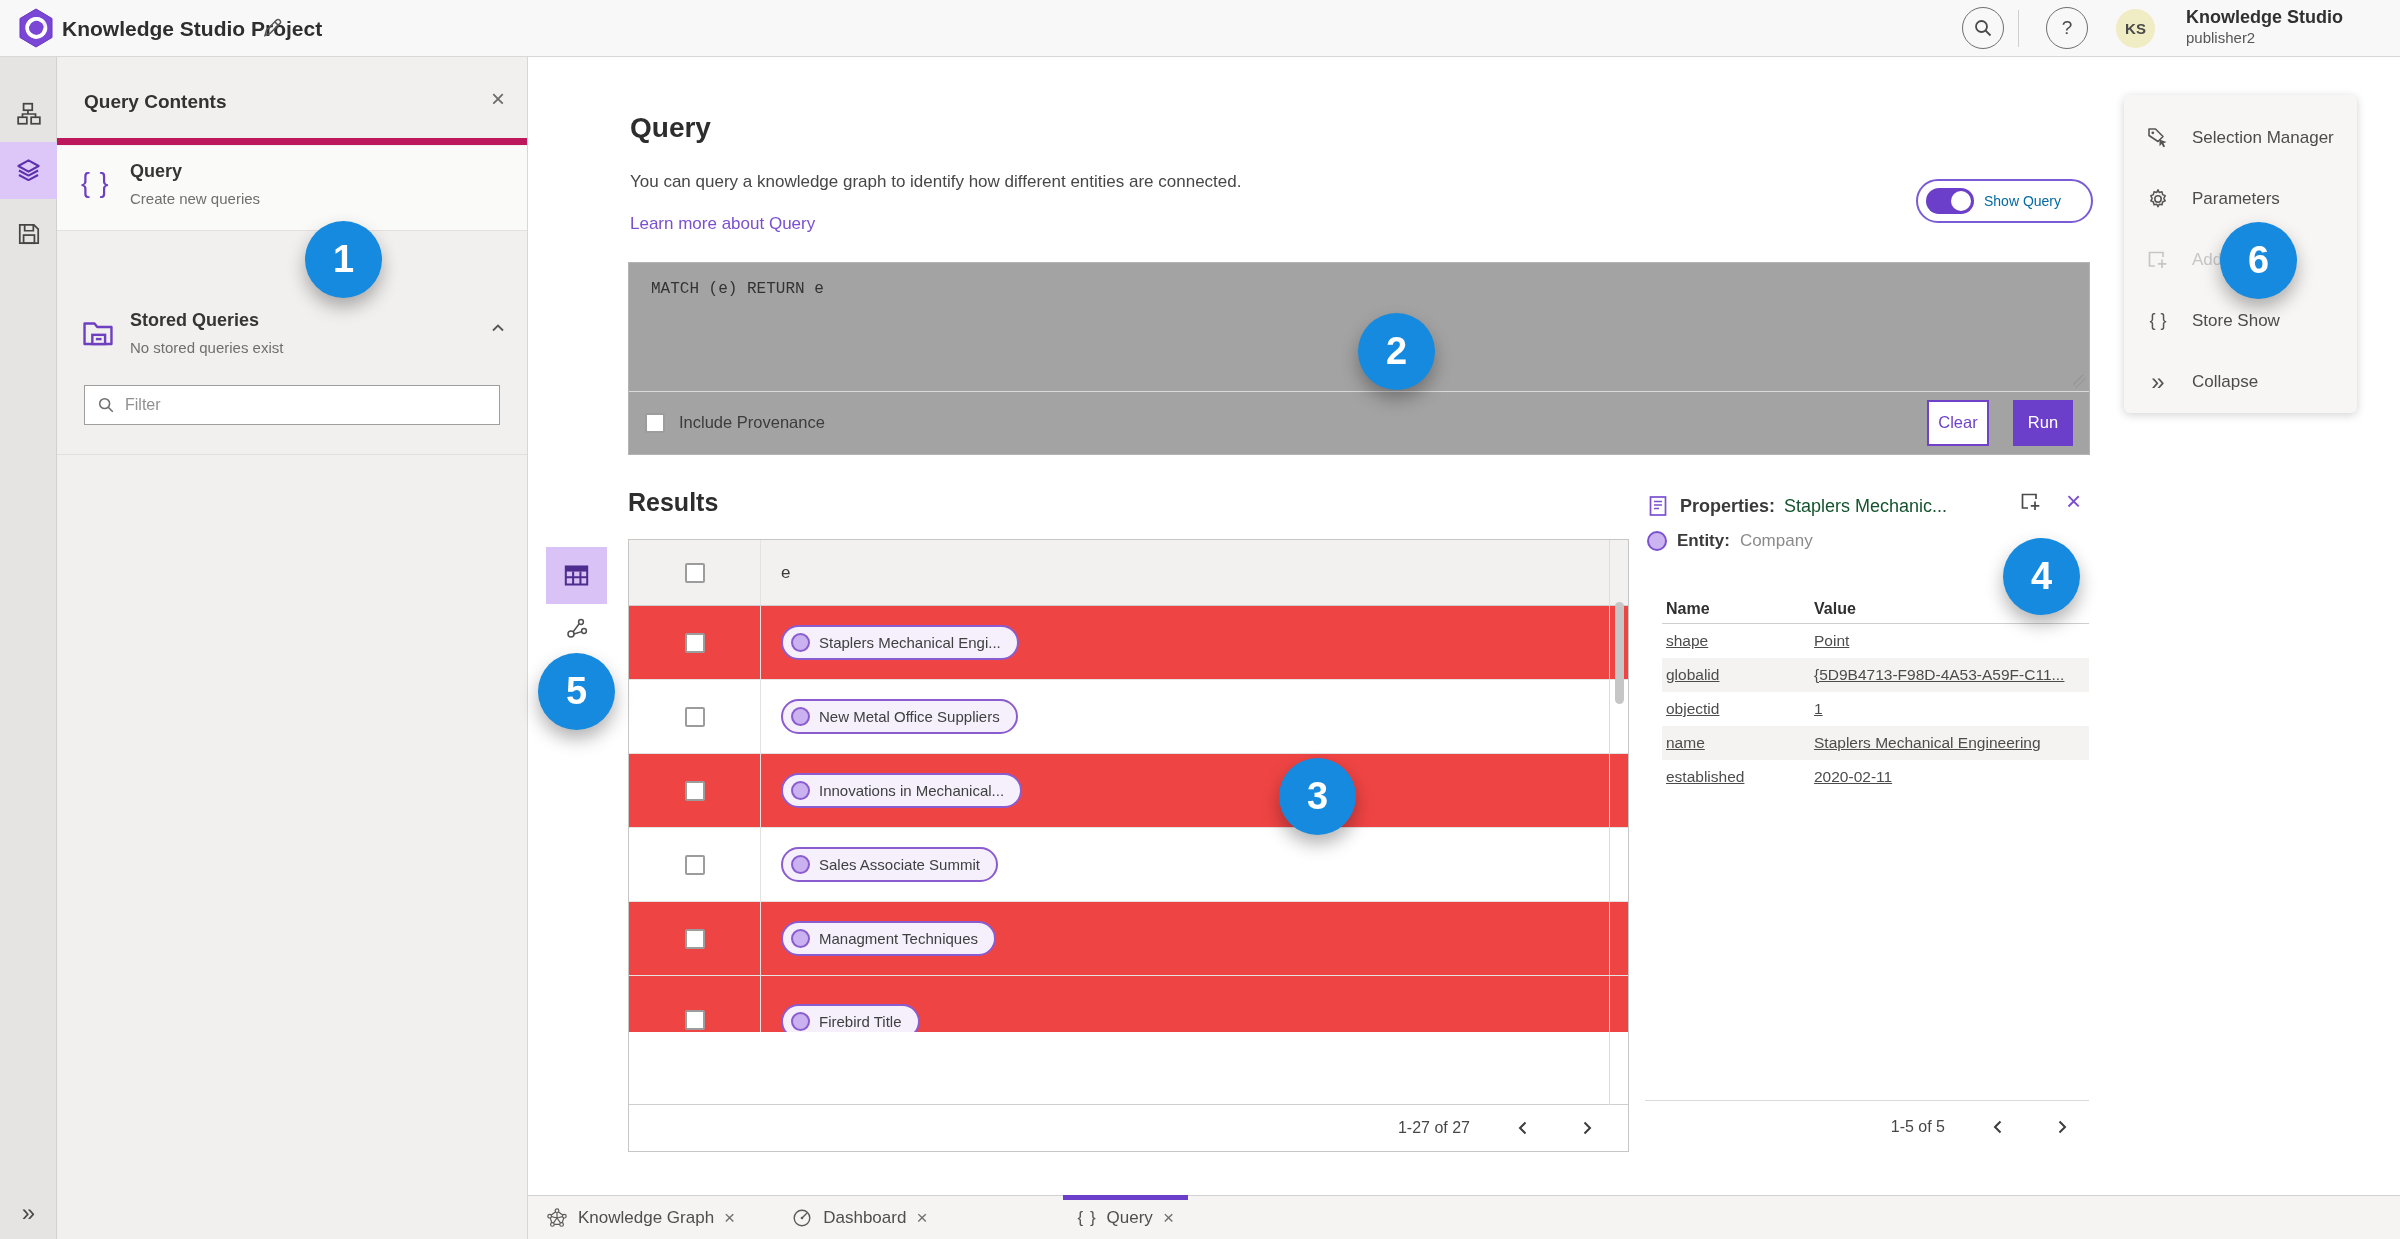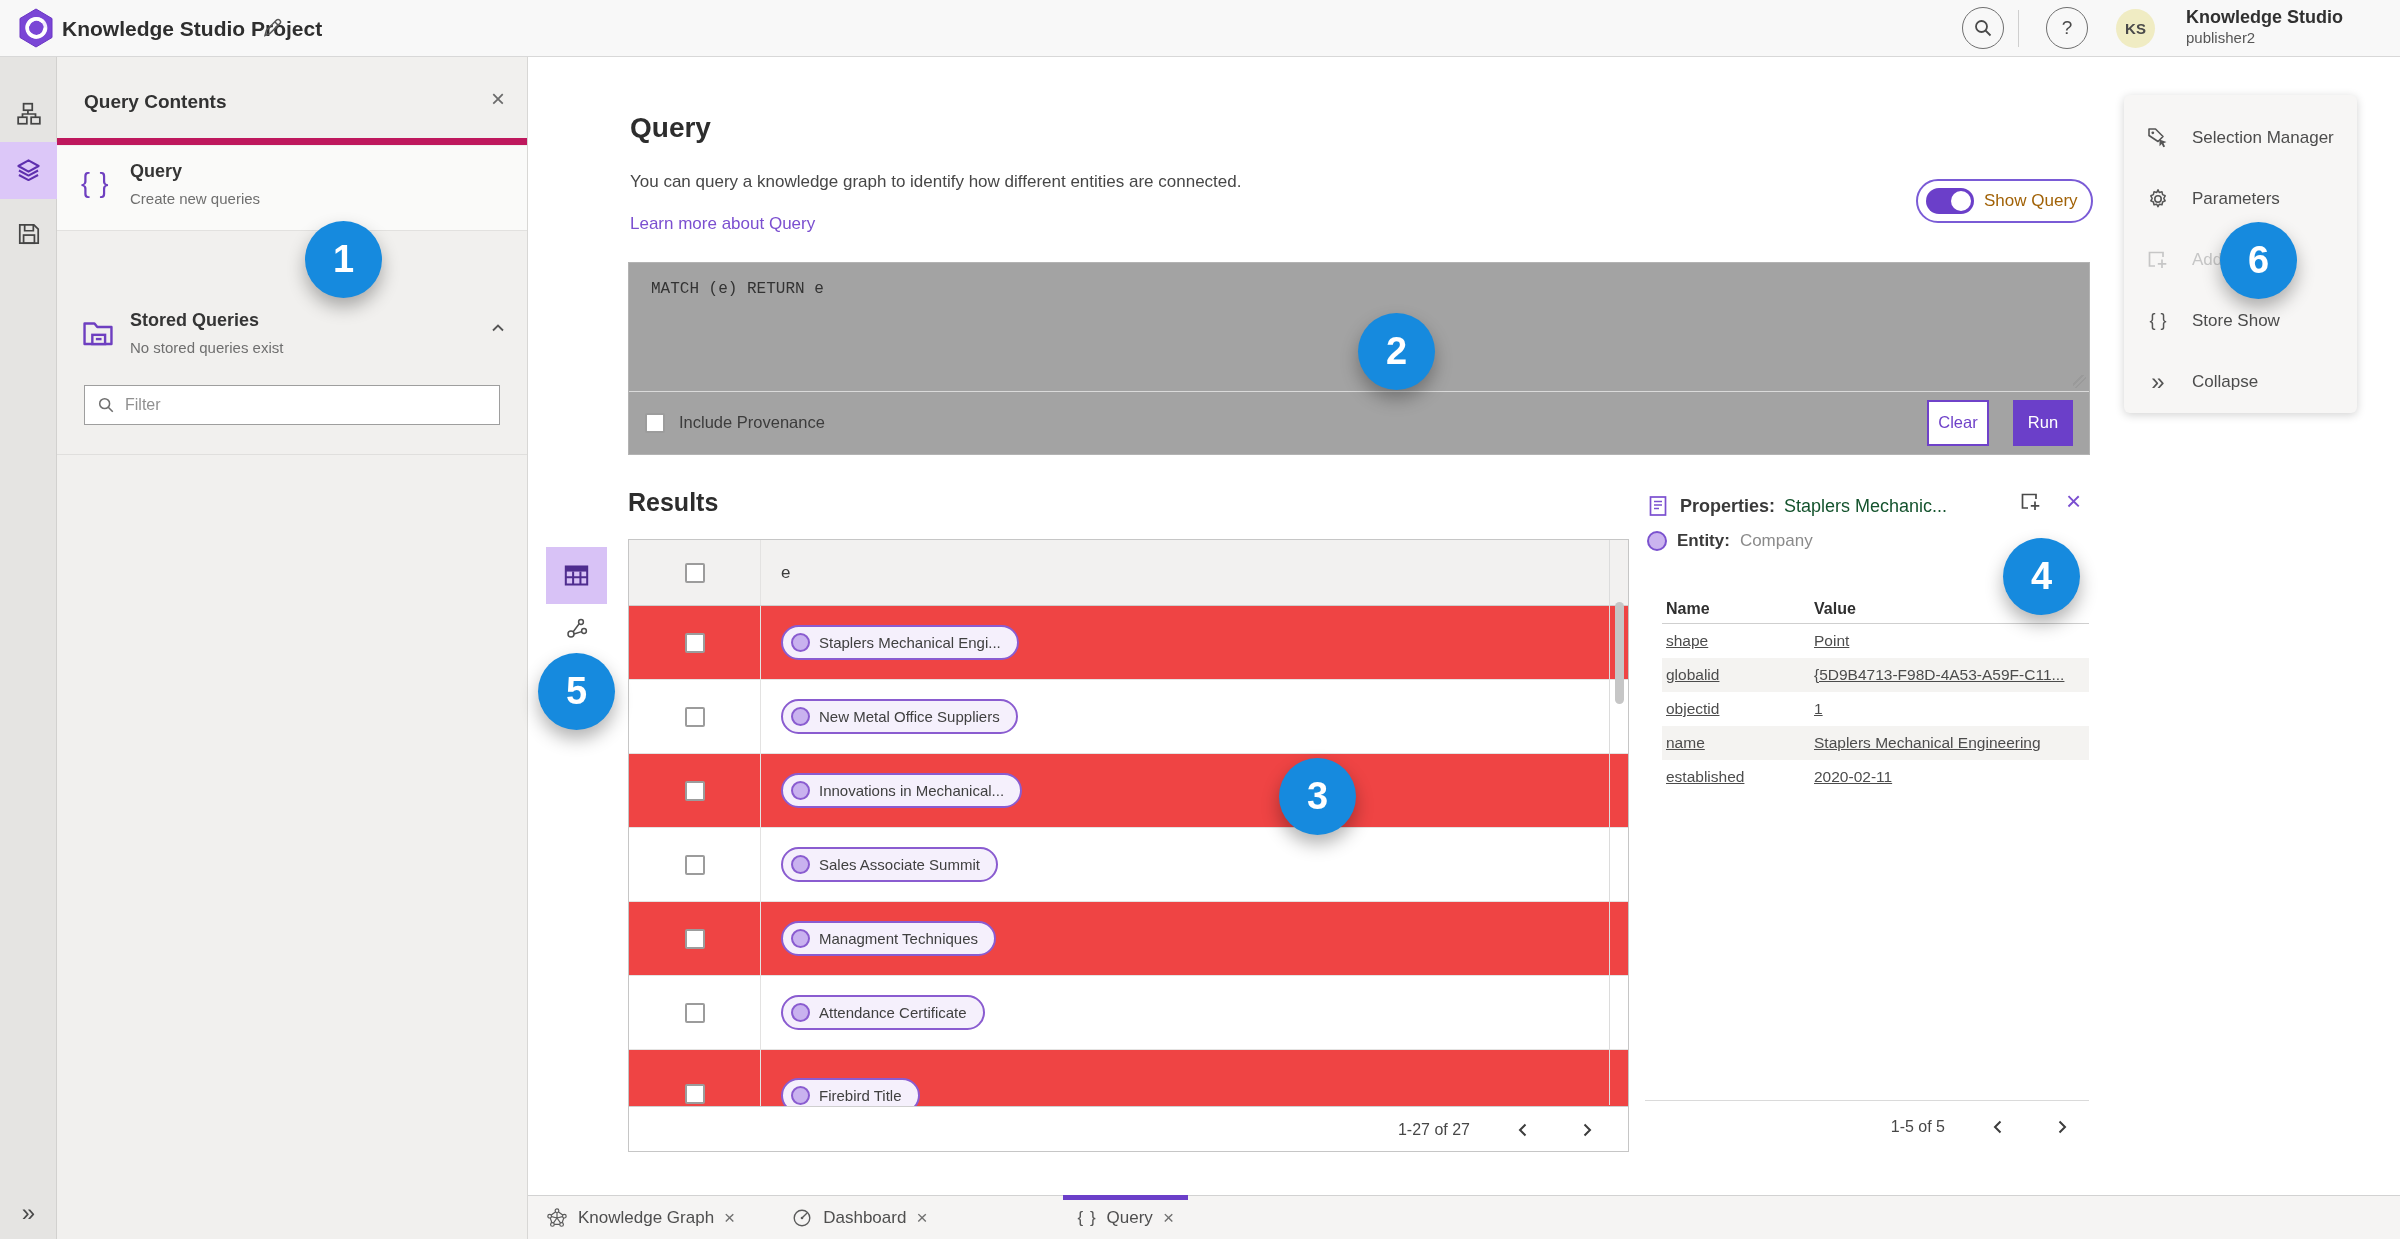--- a/index.html
+++ b/index.html
@@ -40,21 +40,21 @@
   .filter-box input { border:none; outline:none; flex:1; font-size:16px; font-family:"Liberation Sans",sans-serif; color:#3a3a3a; background:transparent; }
   .filter-box input::placeholder { color:#909090; }
 
   
   .h1 { position:absolute; left:630px; top:112px; font-size:28px; font-weight:600; color:#2d2d2d; }
   .desc { position:absolute; left:630px; top:172px; font-size:17px; color:#474747; }
   .learn-link { position:absolute; left:630px; top:214px; font-size:17px; color:#7b4fd0; text-decoration:none; cursor:pointer; }
   .toggle-pill { position:absolute; left:1916px; top:179px; width:177px; height:44px; border:2px solid #7a5bd6; border-radius:24px; display:flex; align-items:center; gap:10px; padding:0 14px 0 8px; cursor:pointer; background:#fff; }
   .switch { width:48px; height:26px; border-radius:14px; background:#6b3fc9; position:relative; flex:0 0 auto; }
   .switch .knob { position:absolute; right:3px; top:3px; width:20px; height:20px; border-radius:50%; background:#fff; }
-  .toggle-label { font-size:17px; color:#a16207; white-space:nowrap; }
+  .toggle-label { font-size:14px; color:#0369a1; white-space:nowrap; }
 
   .editor { position:absolute; left:628px; top:262px; width:1462px; height:193px; border:1px solid #b3b3b3; background:#a3a3a3; }
   .editor-area { position:absolute; left:0; top:0; right:0; height:129px; border-bottom:1px solid #dadada; }
   .editor-text { position:absolute; left:22px; top:17px; font-family:"Liberation Mono","DejaVu Sans Mono",monospace; font-size:16px; color:#333; white-space:pre; }
   .resize-handle { position:absolute; right:3px; bottom:3px; width:13px; height:13px; background:
      linear-gradient(135deg, transparent 0 6px, #9a9a9a 6px 8px, transparent 8px 10px, #9a9a9a 10px 12px, transparent 12px); }
   .editor-footer { position:absolute; left:0; bottom:0; right:0; height:63px; display:flex; align-items:center; padding:0 16px; gap:14px; }
   .cbx { width:20px; height:20px; background:#fff; border:2px solid #9c9c9c; border-radius:2px; flex:0 0 auto; cursor:pointer; }
   .cbx-label { font-size:16.5px; color:#3c3c3c; }
   .spacer { flex:1; }
@@ -304,29 +304,20 @@
     </div>
     <div class="rt-row alt">
       <div class="rt-cbx-cell">
           <div class="cbx"></div>
         </div>
       <div class="chip">
           <span class="dot"></span>
           <span>Managment Techniques</span>
         </div>
     </div>
-    <div class="rt-row">
-      <div class="rt-cbx-cell">
-          <div class="cbx"></div>
-        </div>
-      <div class="chip">
-          <span class="dot"></span>
-          <span>Attendance Certificate</span>
-        </div>
-    </div>
     <div class="rt-row alt clip">
       <div class="rt-cbx-cell" style="align-items:flex-end; padding-bottom:2px;">
           <div class="cbx"></div>
         </div>
       <div class="chip clipped">
           <span class="dot"></span>
           <span>Firebird Title</span>
         </div>
     </div>
 

